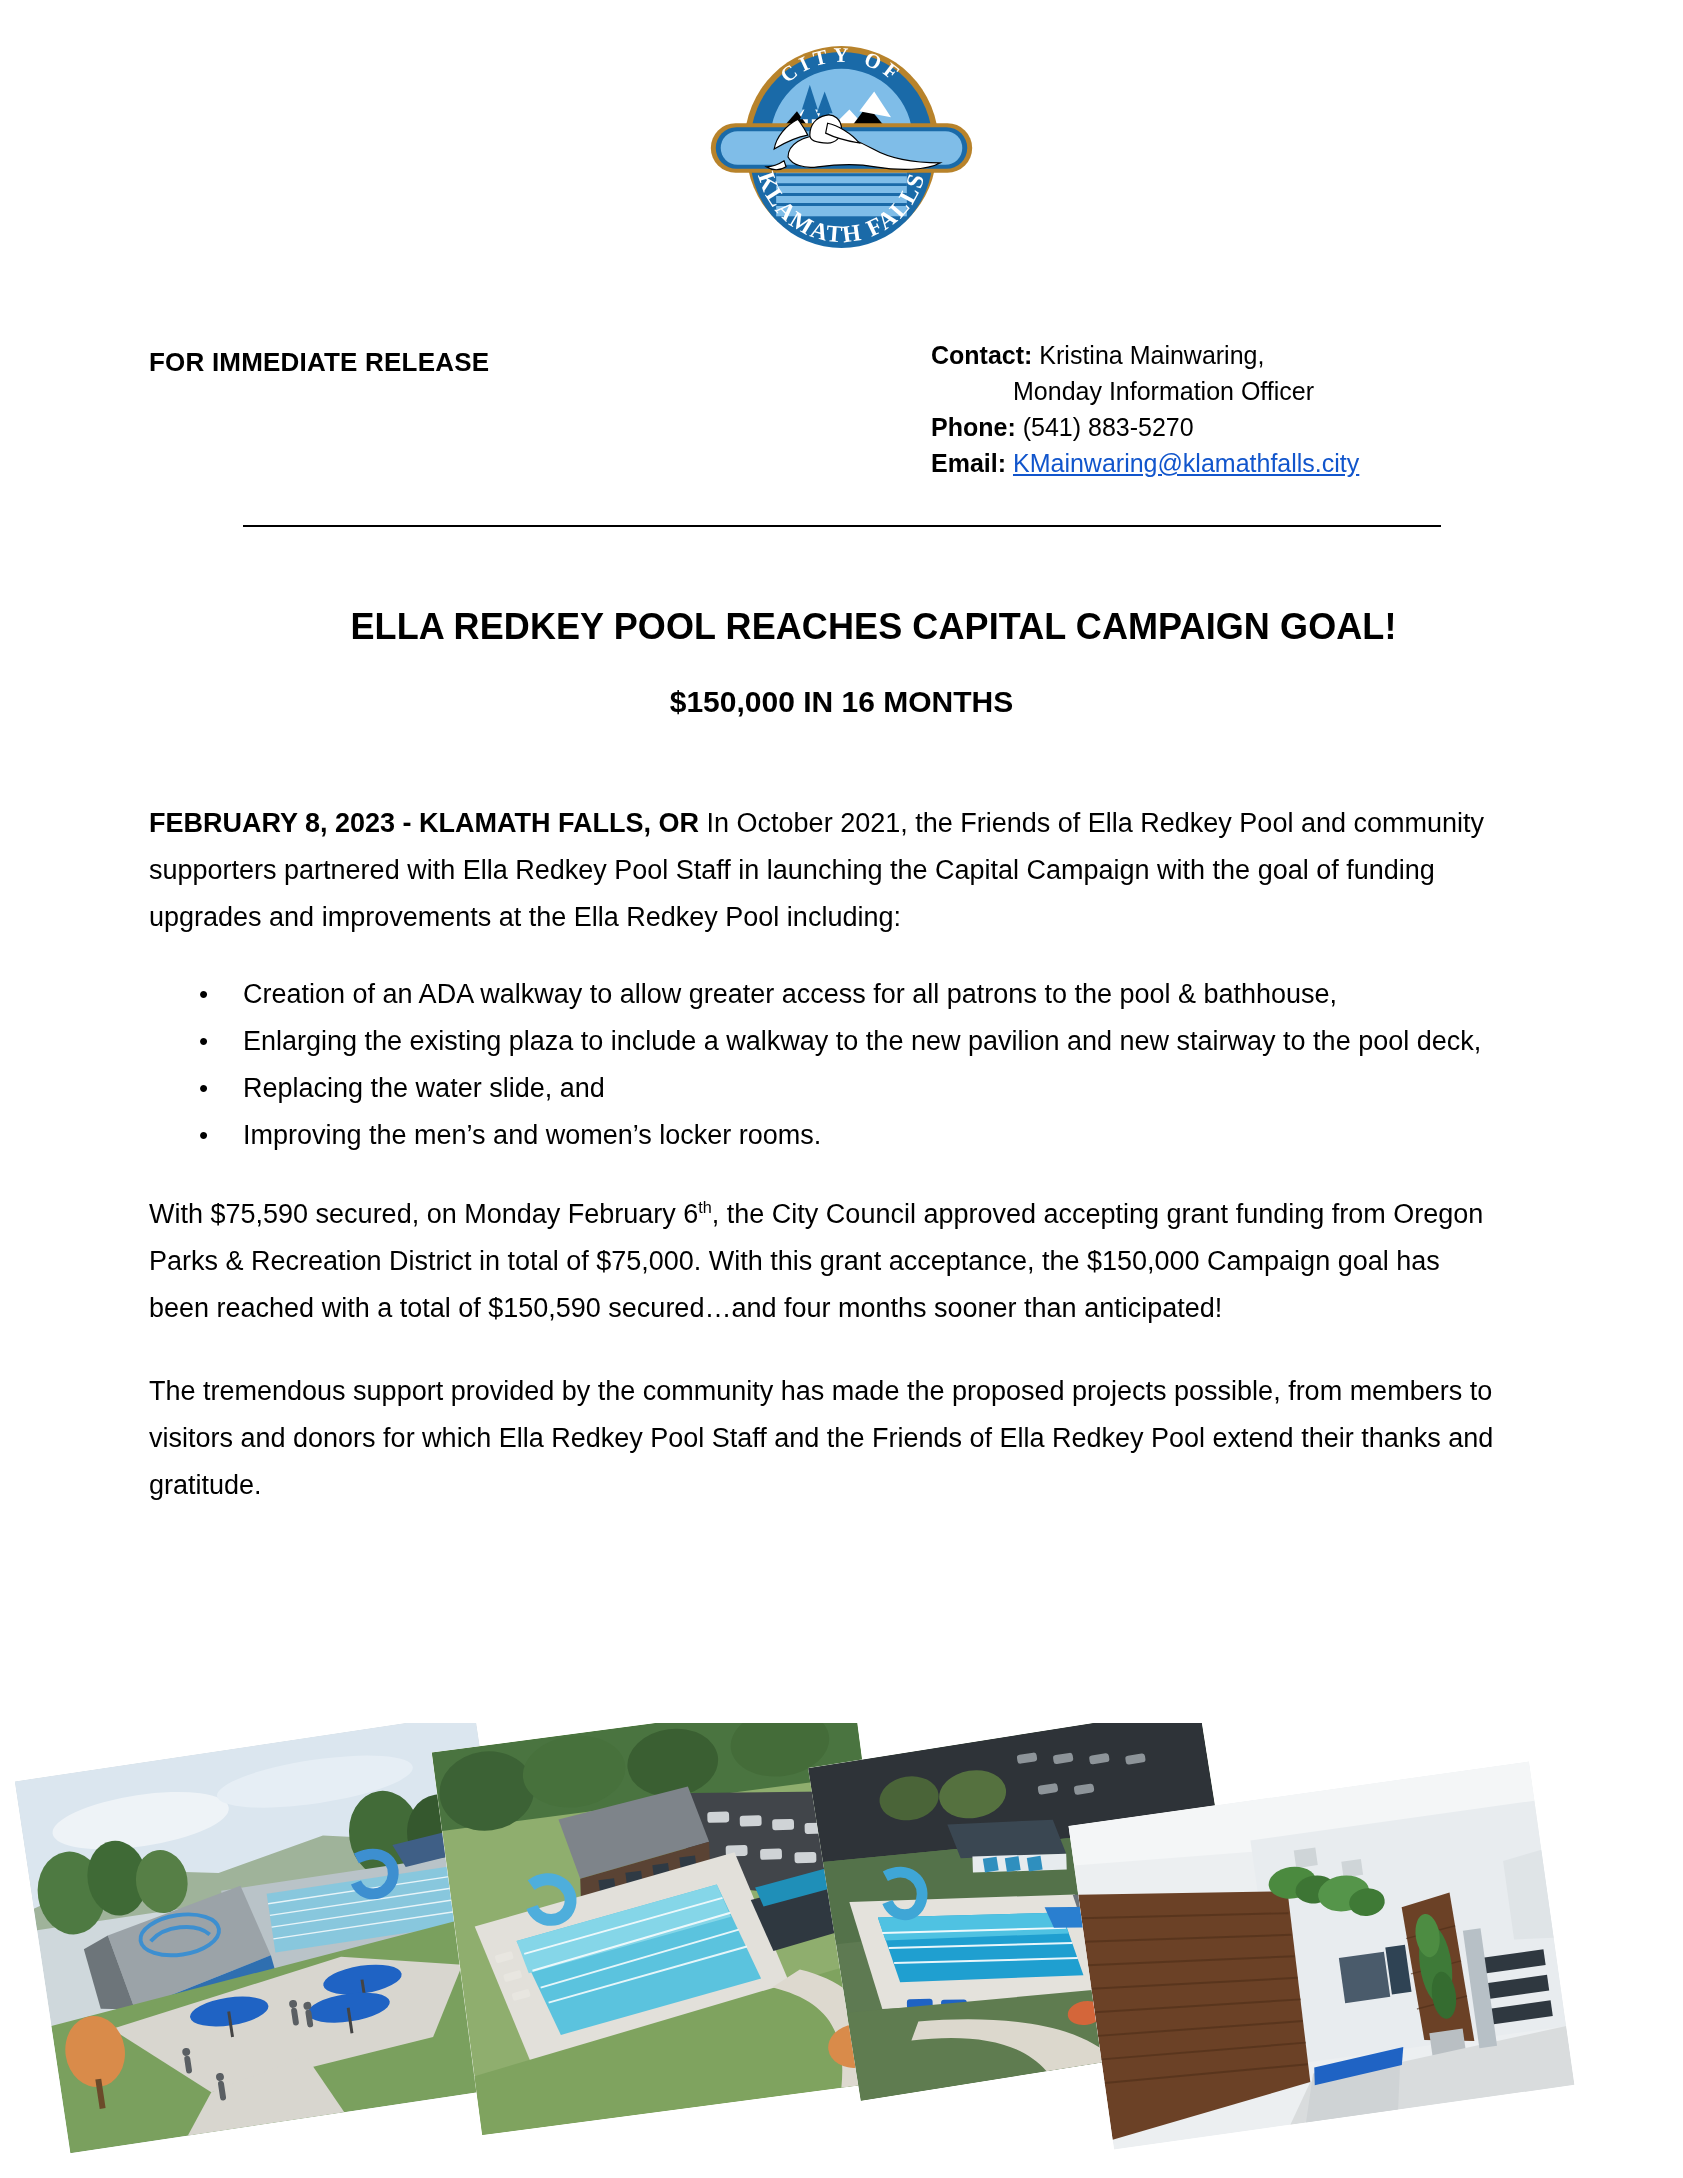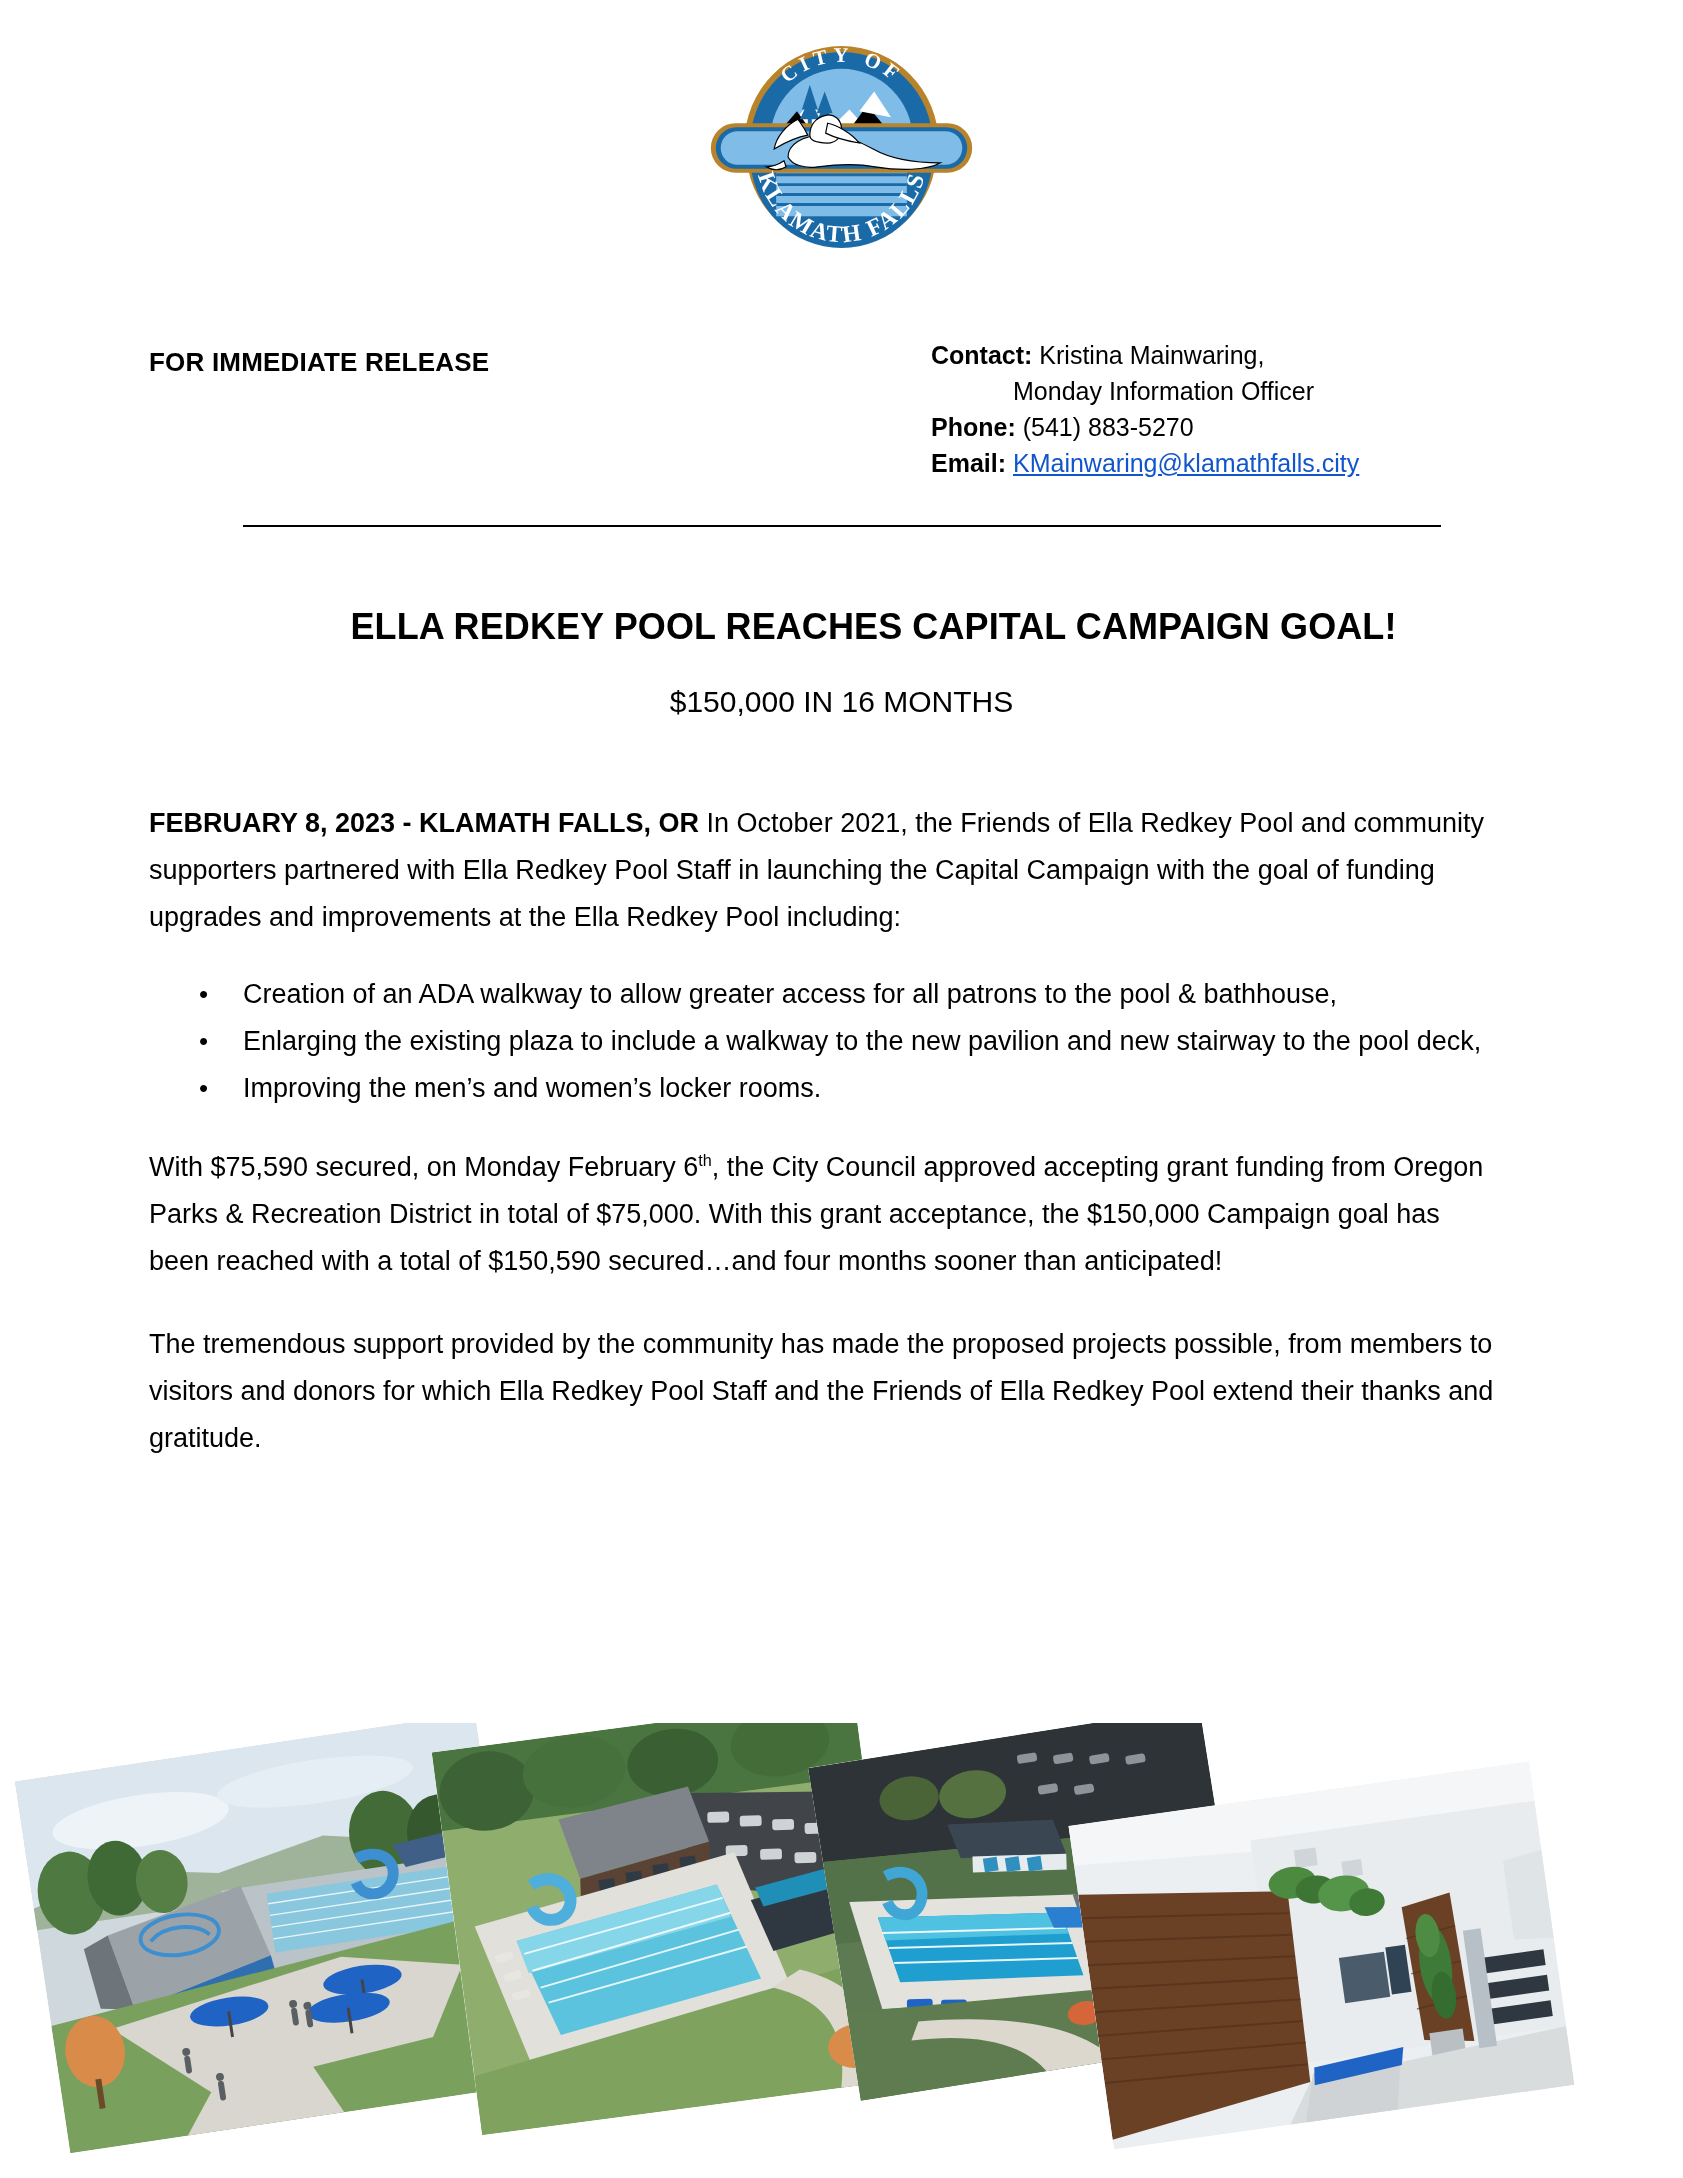--- a/index.html
+++ b/index.html
@@ -88,21 +88,21 @@
     letter-spacing: 0.1px;
     margin-left: 32px;
   }
   .subheadline {
     position: absolute;
     left: 0;
     top: 685px;
     width: 1683px;
     text-align: center;
     font-size: 30px;
-    font-weight: normal;
+    font-weight: bold;
   }
 
   
   .body-area {
     position: absolute;
     left: 149px;
     top: 800px;
     width: 1346px;
     font-size: 27px;
     line-height: 47px;
@@ -252,20 +252,21 @@
   <div class="headline">ELLA REDKEY POOL REACHES CAPITAL CAMPAIGN GOAL!</div>
   <div class="subheadline">$150,000 IN 16 MONTHS</div>
 
   <div class="body-area">
 
     <p class="para"><span class="dateline">FEBRUARY 8, 2023 - KLAMATH FALLS, OR</span><span> In October 2021, the Friends of Ella Redkey Pool and community supporters partnered with Ella Redkey Pool Staff in launching the Capital Campaign with the goal of funding upgrades and improvements at the Ella Redkey Pool including:</span></p>
 
     <ul class="bullets">
       <li>Creation of an ADA walkway to allow greater access for all patrons to the pool &amp; bathhouse,</li>
       <li>Enlarging the existing plaza to include a walkway to the new pavilion and new stairway to the pool deck,</li>
+      <li>Replacing the water slide, and</li>
       <li>Improving the men’s and women’s locker rooms.</li>
     </ul>
 
     <p class="para" style="margin-top:32px"><span>With $75,590 secured, on Monday February 6</span><sup>th</sup><span>, the City Council approved accepting grant funding from Oregon Parks &amp; Recreation District in total of $75,000. With this grant acceptance, the $150,000 Campaign goal has been reached with a total of $150,590 secured…and four months sooner than anticipated!</span></p>
 
     <p class="para">The tremendous support provided by the community has made the proposed projects possible, from members to visitors and donors for which Ella Redkey Pool Staff and the Friends of Ella Redkey Pool extend their thanks and gratitude.</p>
   </div>
 
   <div class="collage">
 

